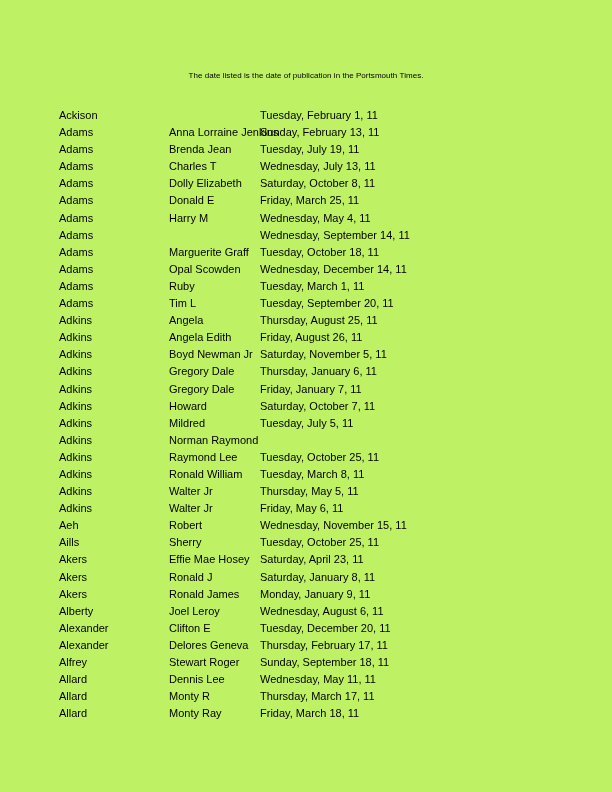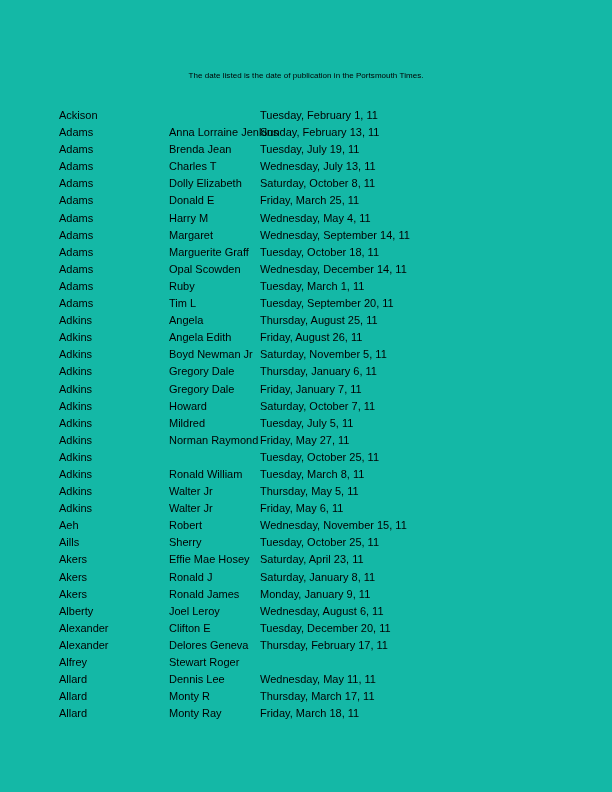--- a/index.html
+++ b/index.html
@@ -4,21 +4,21 @@
 <style>
   html, body {
     margin: 0;
     padding: 0;
     background: #ffffff;
   }
   .page {
     position: relative;
     width: 612px;
     height: 792px;
-    background: #14b8a6;
+    background: #bef264;
     overflow: hidden;
     font-family: "Liberation Sans", sans-serif;
     color: #000000;
     -webkit-font-smoothing: antialiased;
   }
   .doc-note {
     position: absolute;
     top: 71px;
     left: 0;
     width: 612px;
@@ -104,21 +104,20 @@
         <span class="col-given">Donald E</span>
         <span class="col-date">Friday, March 25, 11</span>
       </div>
       <div class="entry-row">
         <span class="col-surname">Adams</span>
         <span class="col-given">Harry M</span>
         <span class="col-date">Wednesday, May 4, 11</span>
       </div>
       <div class="entry-row">
         <span class="col-surname">Adams</span>
-        <span class="col-given">Margaret</span>
         <span class="col-date">Wednesday, September 14, 11</span>
       </div>
       <div class="entry-row">
         <span class="col-surname">Adams</span>
         <span class="col-given">Marguerite Graff</span>
         <span class="col-date">Tuesday, October 18, 11</span>
       </div>
       <div class="entry-row">
         <span class="col-surname">Adams</span>
         <span class="col-given">Opal Scowden</span>
@@ -165,24 +164,24 @@
         <span class="col-date">Saturday, October 7, 11</span>
       </div>
       <div class="entry-row">
         <span class="col-surname">Adkins</span>
         <span class="col-given">Mildred</span>
         <span class="col-date">Tuesday, July 5, 11</span>
       </div>
       <div class="entry-row">
         <span class="col-surname">Adkins</span>
         <span class="col-given">Norman Raymond</span>
-        <span class="col-date">Friday, May 27, 11</span>
-      </div>
-      <div class="entry-row">
-        <span class="col-surname">Adkins</span>
+      </div>
+      <div class="entry-row">
+        <span class="col-surname">Adkins</span>
+        <span class="col-given">Raymond Lee</span>
         <span class="col-date">Tuesday, October 25, 11</span>
       </div>
       <div class="entry-row">
         <span class="col-surname">Adkins</span>
         <span class="col-given">Ronald William</span>
         <span class="col-date">Tuesday, March 8, 11</span>
       </div>
       <div class="entry-row">
         <span class="col-surname">Adkins</span>
         <span class="col-given">Walter Jr</span>
@@ -229,20 +228,21 @@
         <span class="col-date">Tuesday, December 20, 11</span>
       </div>
       <div class="entry-row">
         <span class="col-surname">Alexander</span>
         <span class="col-given">Delores Geneva</span>
         <span class="col-date">Thursday, February 17, 11</span>
       </div>
       <div class="entry-row">
         <span class="col-surname">Alfrey</span>
         <span class="col-given">Stewart Roger</span>
+        <span class="col-date">Sunday, September 18, 11</span>
       </div>
       <div class="entry-row">
         <span class="col-surname">Allard</span>
         <span class="col-given">Dennis Lee</span>
         <span class="col-date">Wednesday, May 11, 11</span>
       </div>
       <div class="entry-row">
         <span class="col-surname">Allard</span>
         <span class="col-given">Monty R</span>
         <span class="col-date">Thursday, March 17, 11</span>

